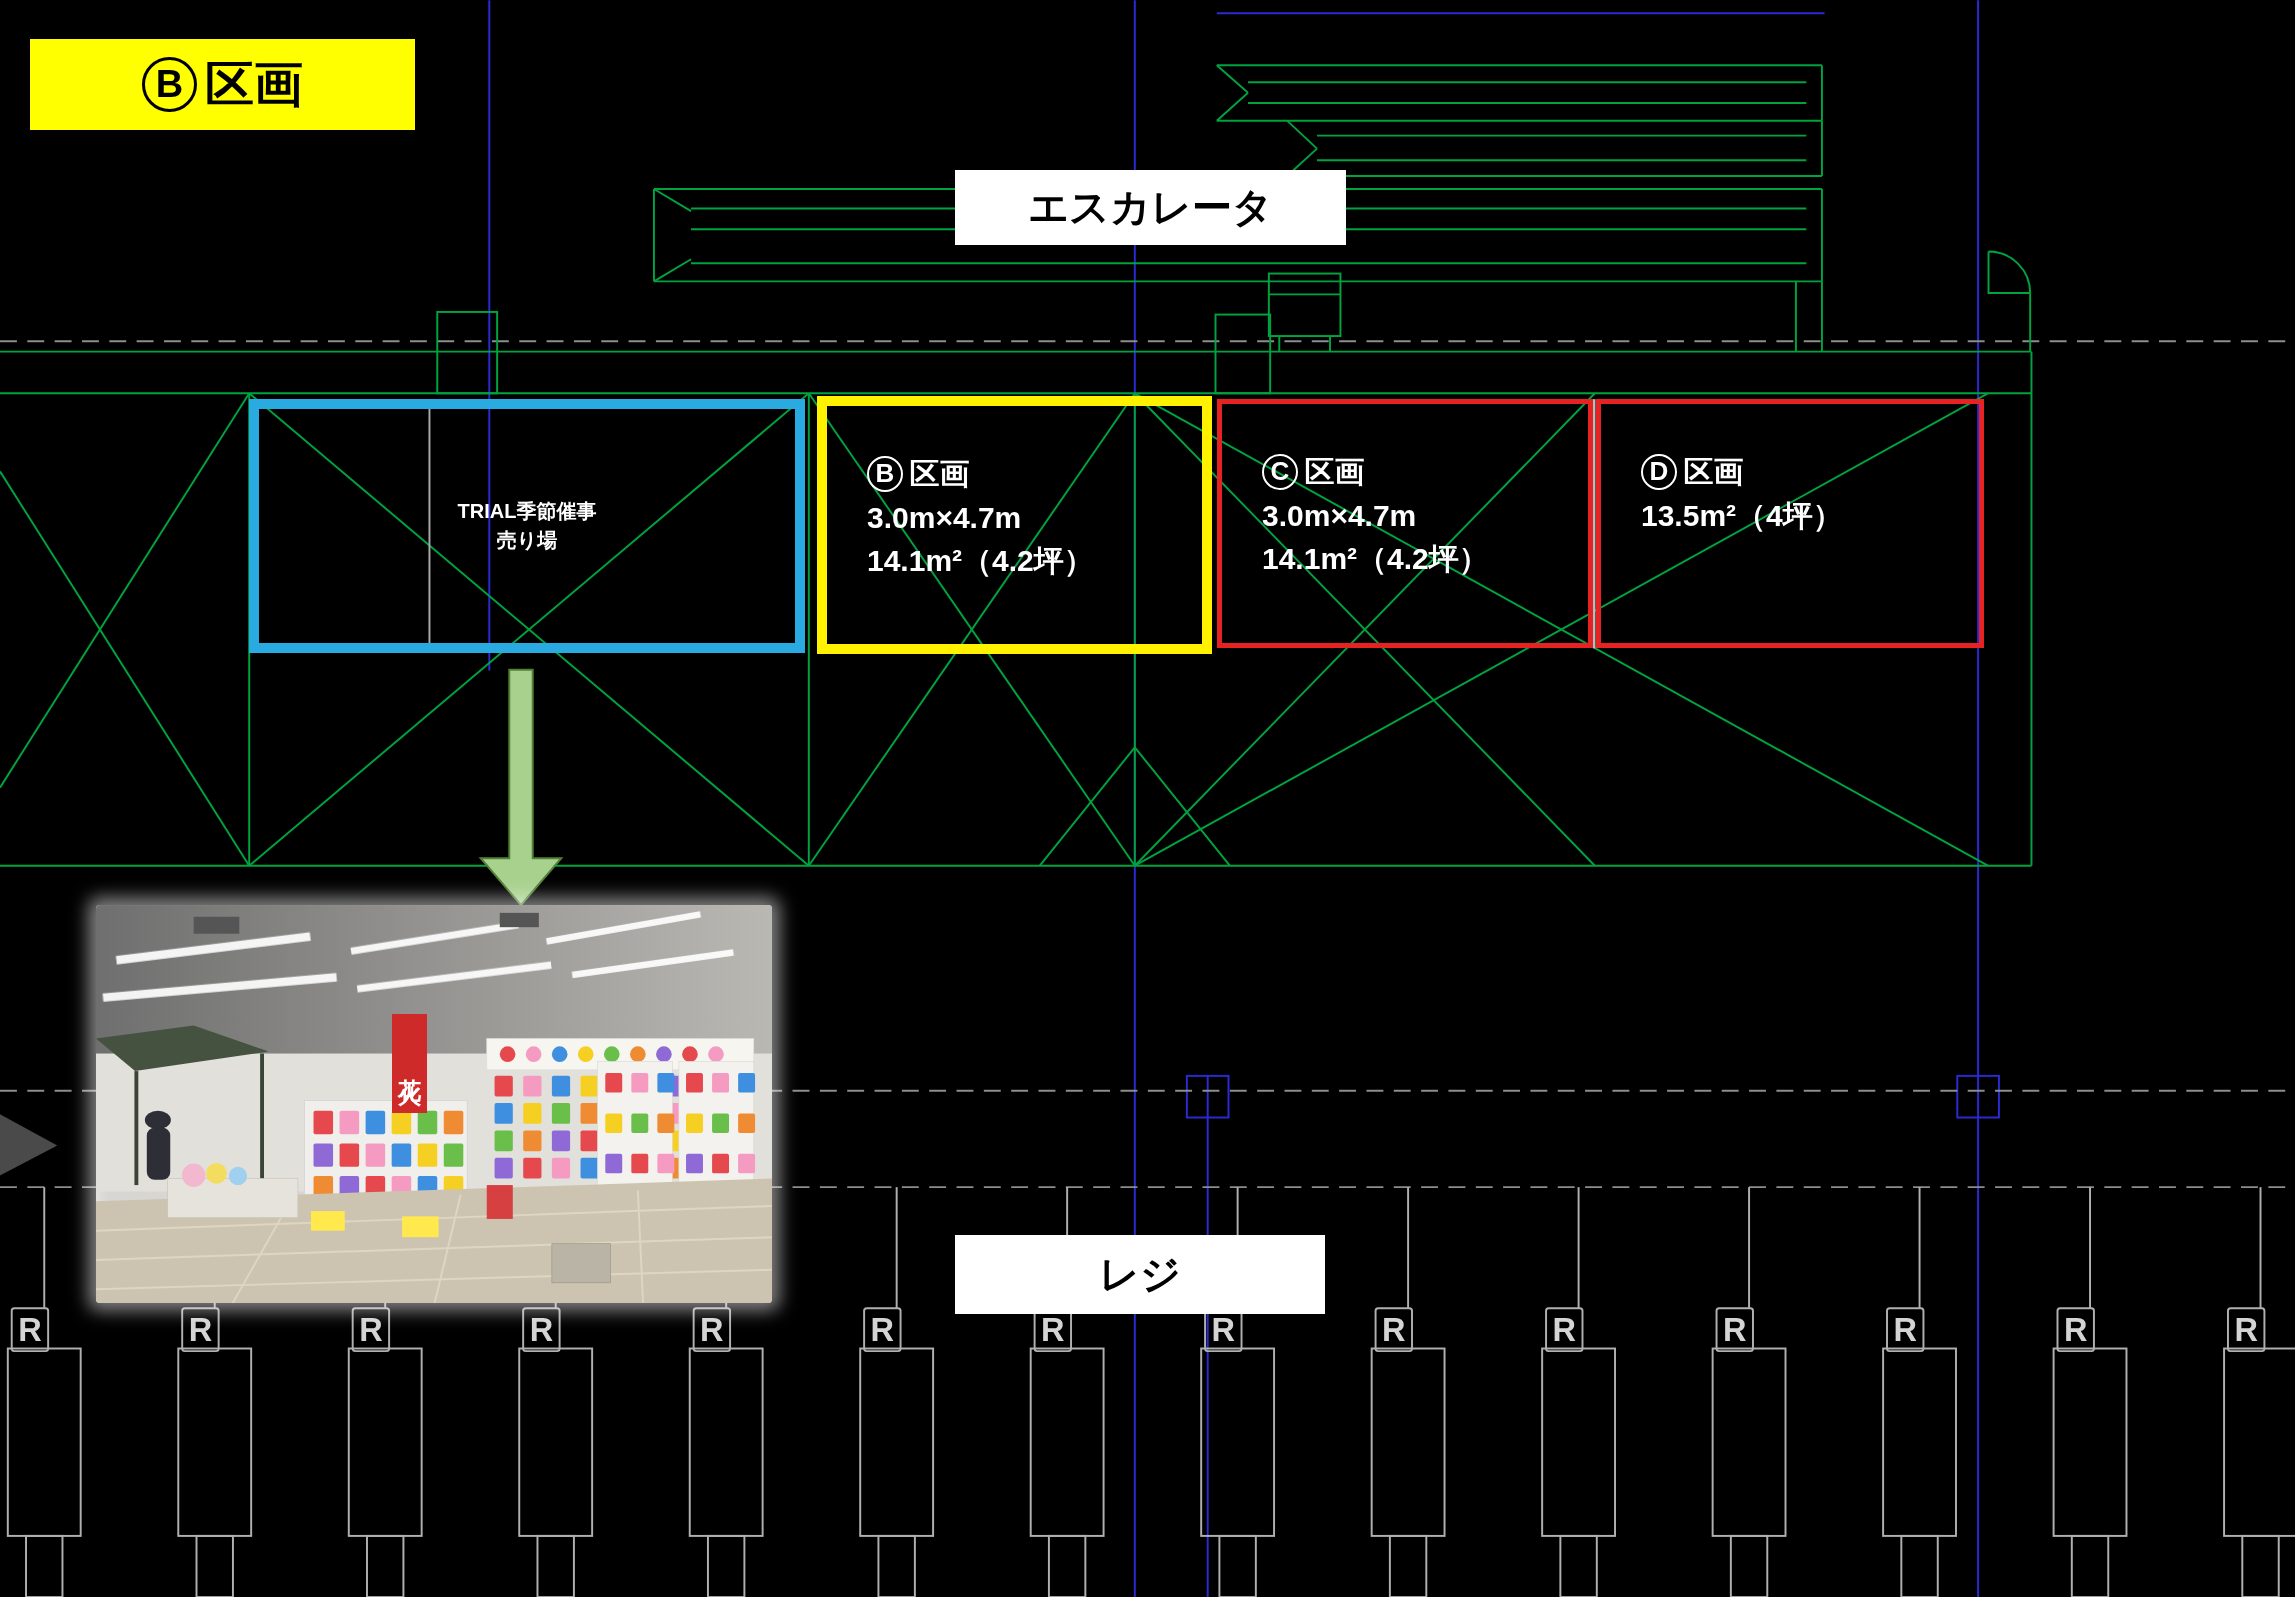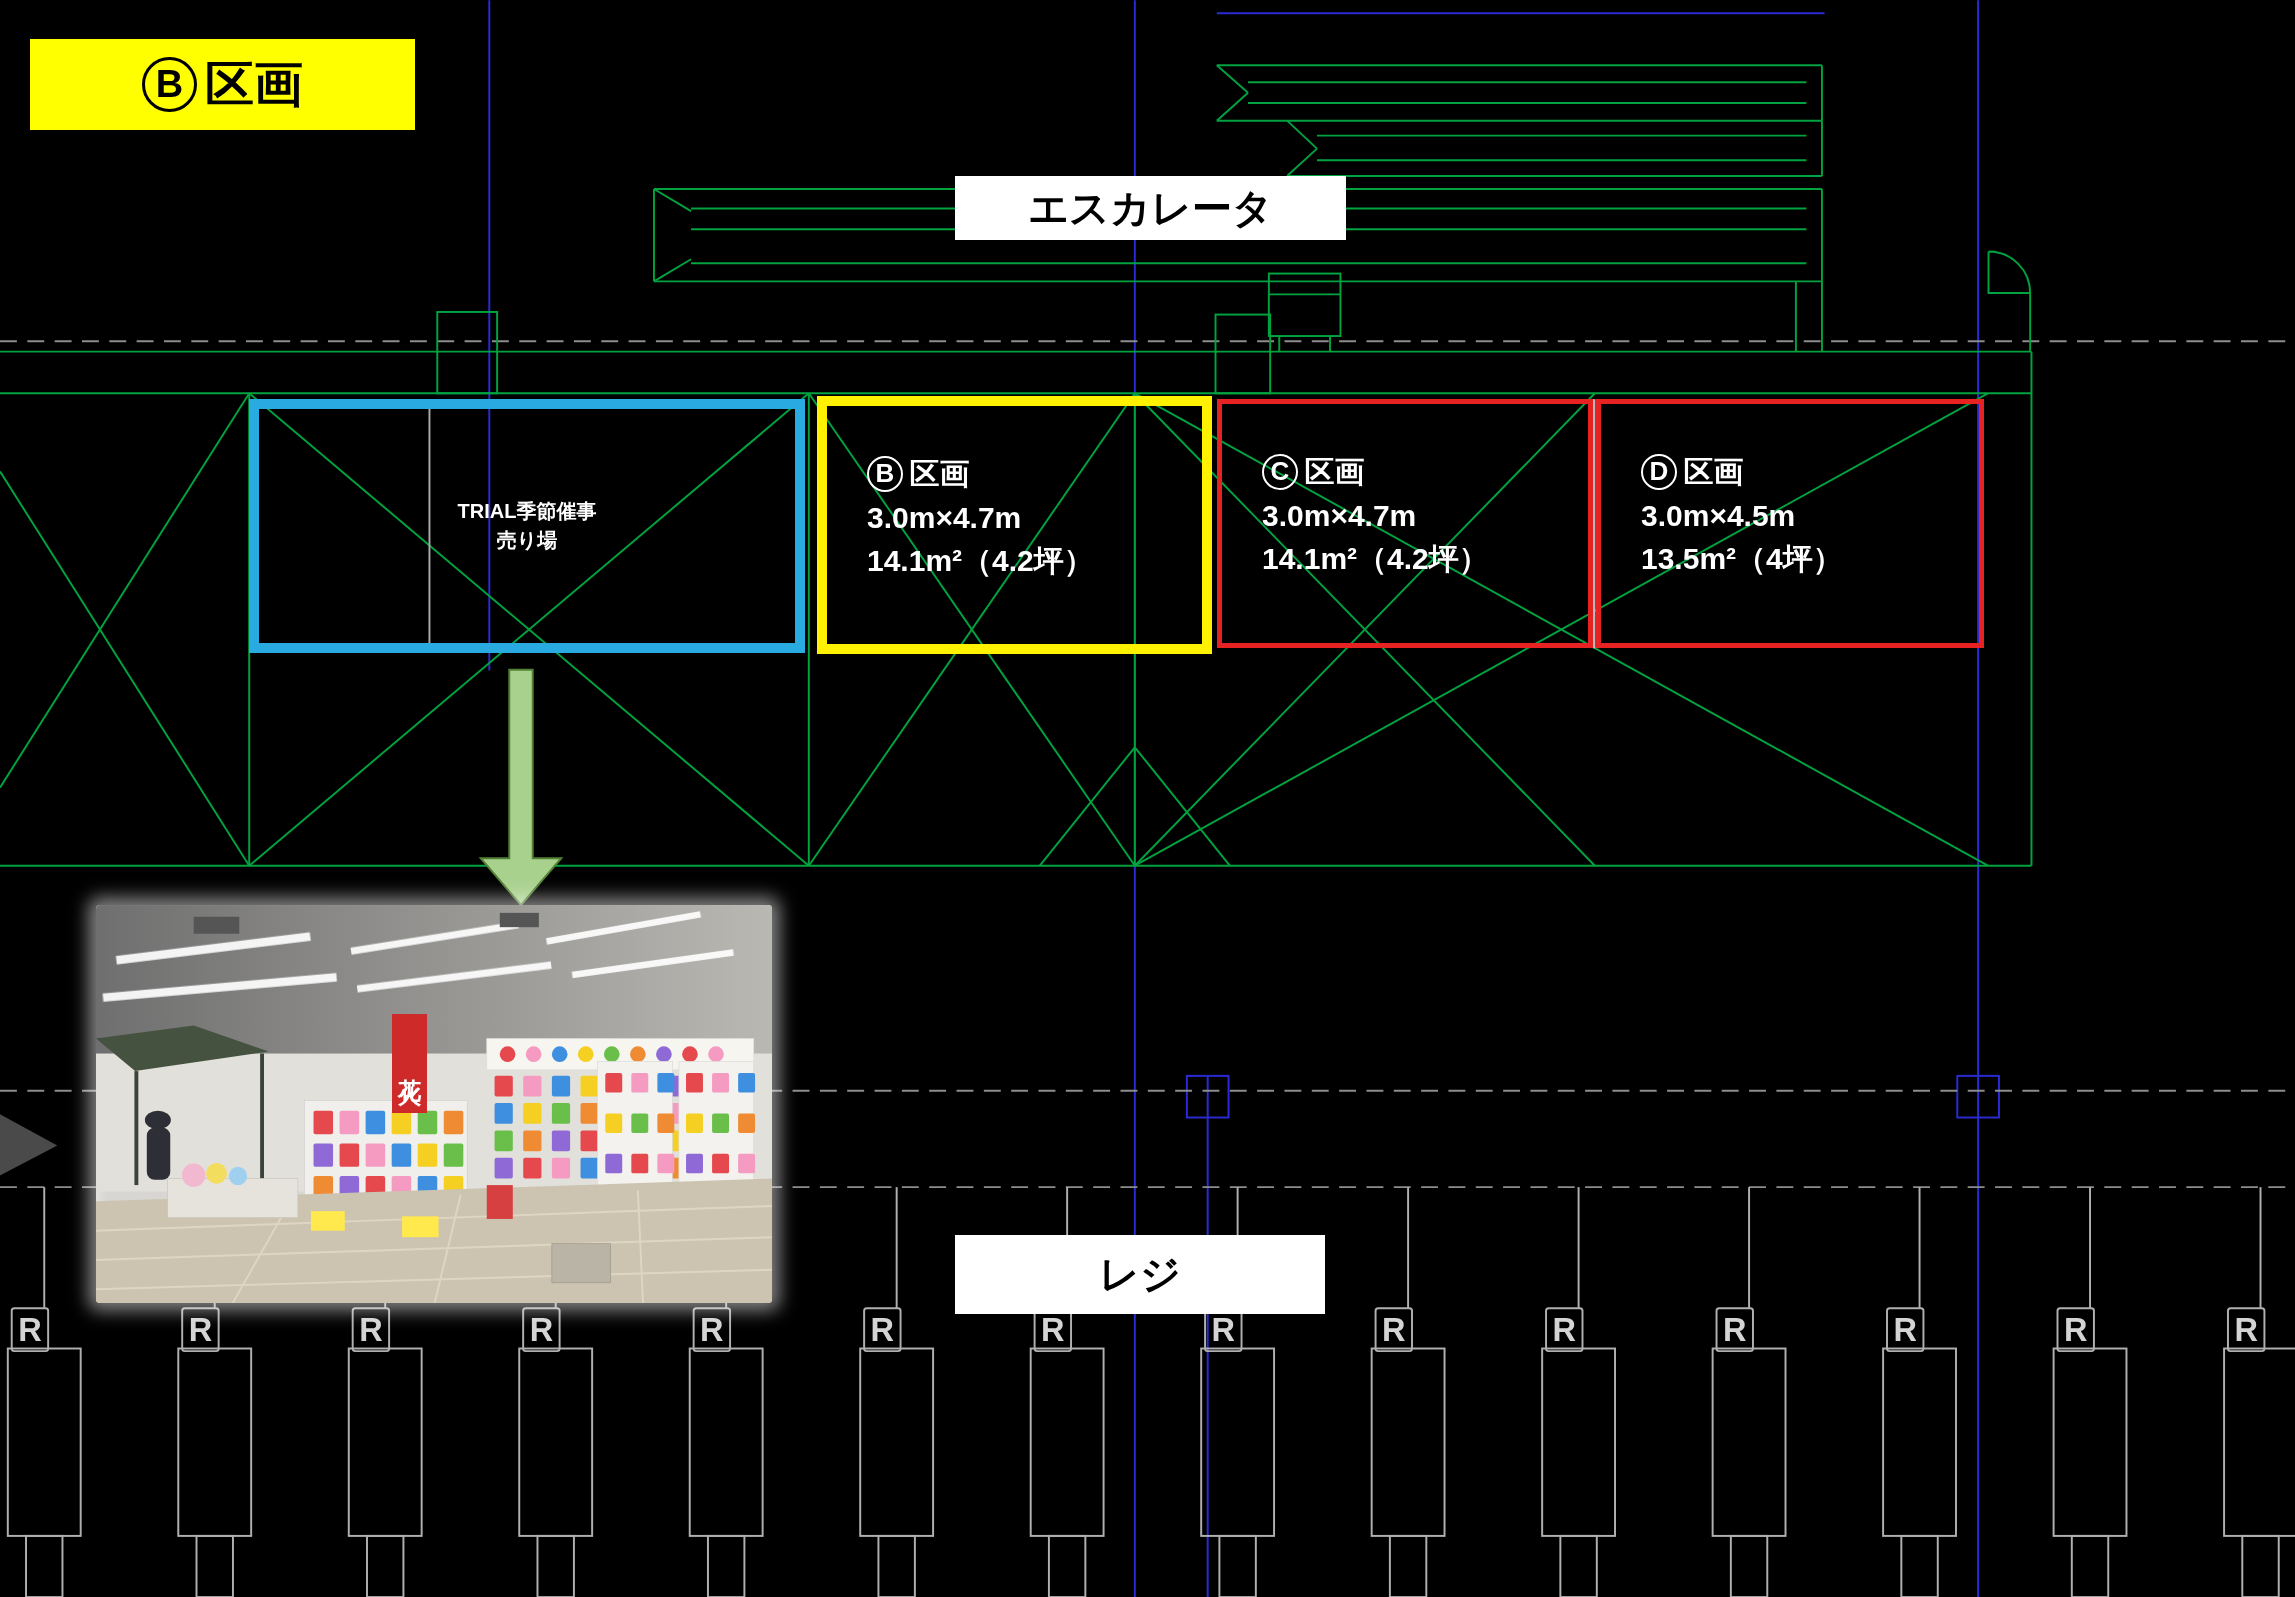--- a/index.html
+++ b/index.html
@@ -28,21 +28,21 @@
   .zone-b .ztxt,.zone-c .ztxt,.zone-d .ztxt{padding:46px 0 0 40px}
   .zt{display:flex;align-items:center;gap:6.5px}
   .circ{display:inline-flex;align-items:center;justify-content:center;border-radius:50%;font-weight:bold;flex:0 0 auto}
   .circ.light{border:2.6px solid #fff;width:36px;height:36px;font-size:26px;color:#fff}
   .circ.dark{border:3.9px solid #000;width:55px;height:55px;font-size:38px;color:#000;margin-right:7.8px}
 
   .badge{position:absolute;left:30px;top:39px;width:385px;height:91px;background:var(--badge-bg);
          color:#000;display:flex;align-items:center;justify-content:center;font-weight:bold;font-size:49px}
   .toplabel{position:absolute;background:#fff;color:#000;font-weight:bold;font-size:40px;
             display:flex;align-items:center;justify-content:center}
-  #escalator-label{left:955px;top:176px;width:391px;height:64px}
+  #escalator-label{left:955px;top:170px;width:391px;height:75px}
   #cashier-label{left:955px;top:1235px;width:370px;height:79px}
 
   .arrow{position:absolute;left:469px;top:668px}
 
   .photo{position:absolute;left:96px;top:905px;width:676px;height:398px;background:#d8d6d2;
          overflow:hidden;border-radius:3.9px;
          box-shadow:0 0 17px 7.8px rgba(255,255,255,.5), inset 0 0 11.7px 2.6px rgba(255,255,255,.45)}
   .hanabi{position:absolute;left:296px;top:109px;width:35px;height:99px;background:#cf2a2a;color:#fff;
           writing-mode:vertical-rl;display:flex;align-items:center;justify-content:center;
           font-weight:bold;font-size:23.4px;letter-spacing:3.9px}
@@ -263,21 +263,20 @@
       <div>14.1m²（4.2坪）</div>
     </div>
   </div>
 
   <div class="zone zone-d">
     <div class="ztxt">
       <div class="zt">
         <span class="circ light">D</span>
         <span>区画</span>
       </div>
-      <div>3.0m×4.5m</div>
       <div>13.5m²（4坪）</div>
     </div>
   </div>
 
   <div class="badge">
     <span class="circ dark">B</span>
     <span>区画</span>
   </div>
 
   <div id="escalator-label" class="toplabel">エスカレータ</div>

